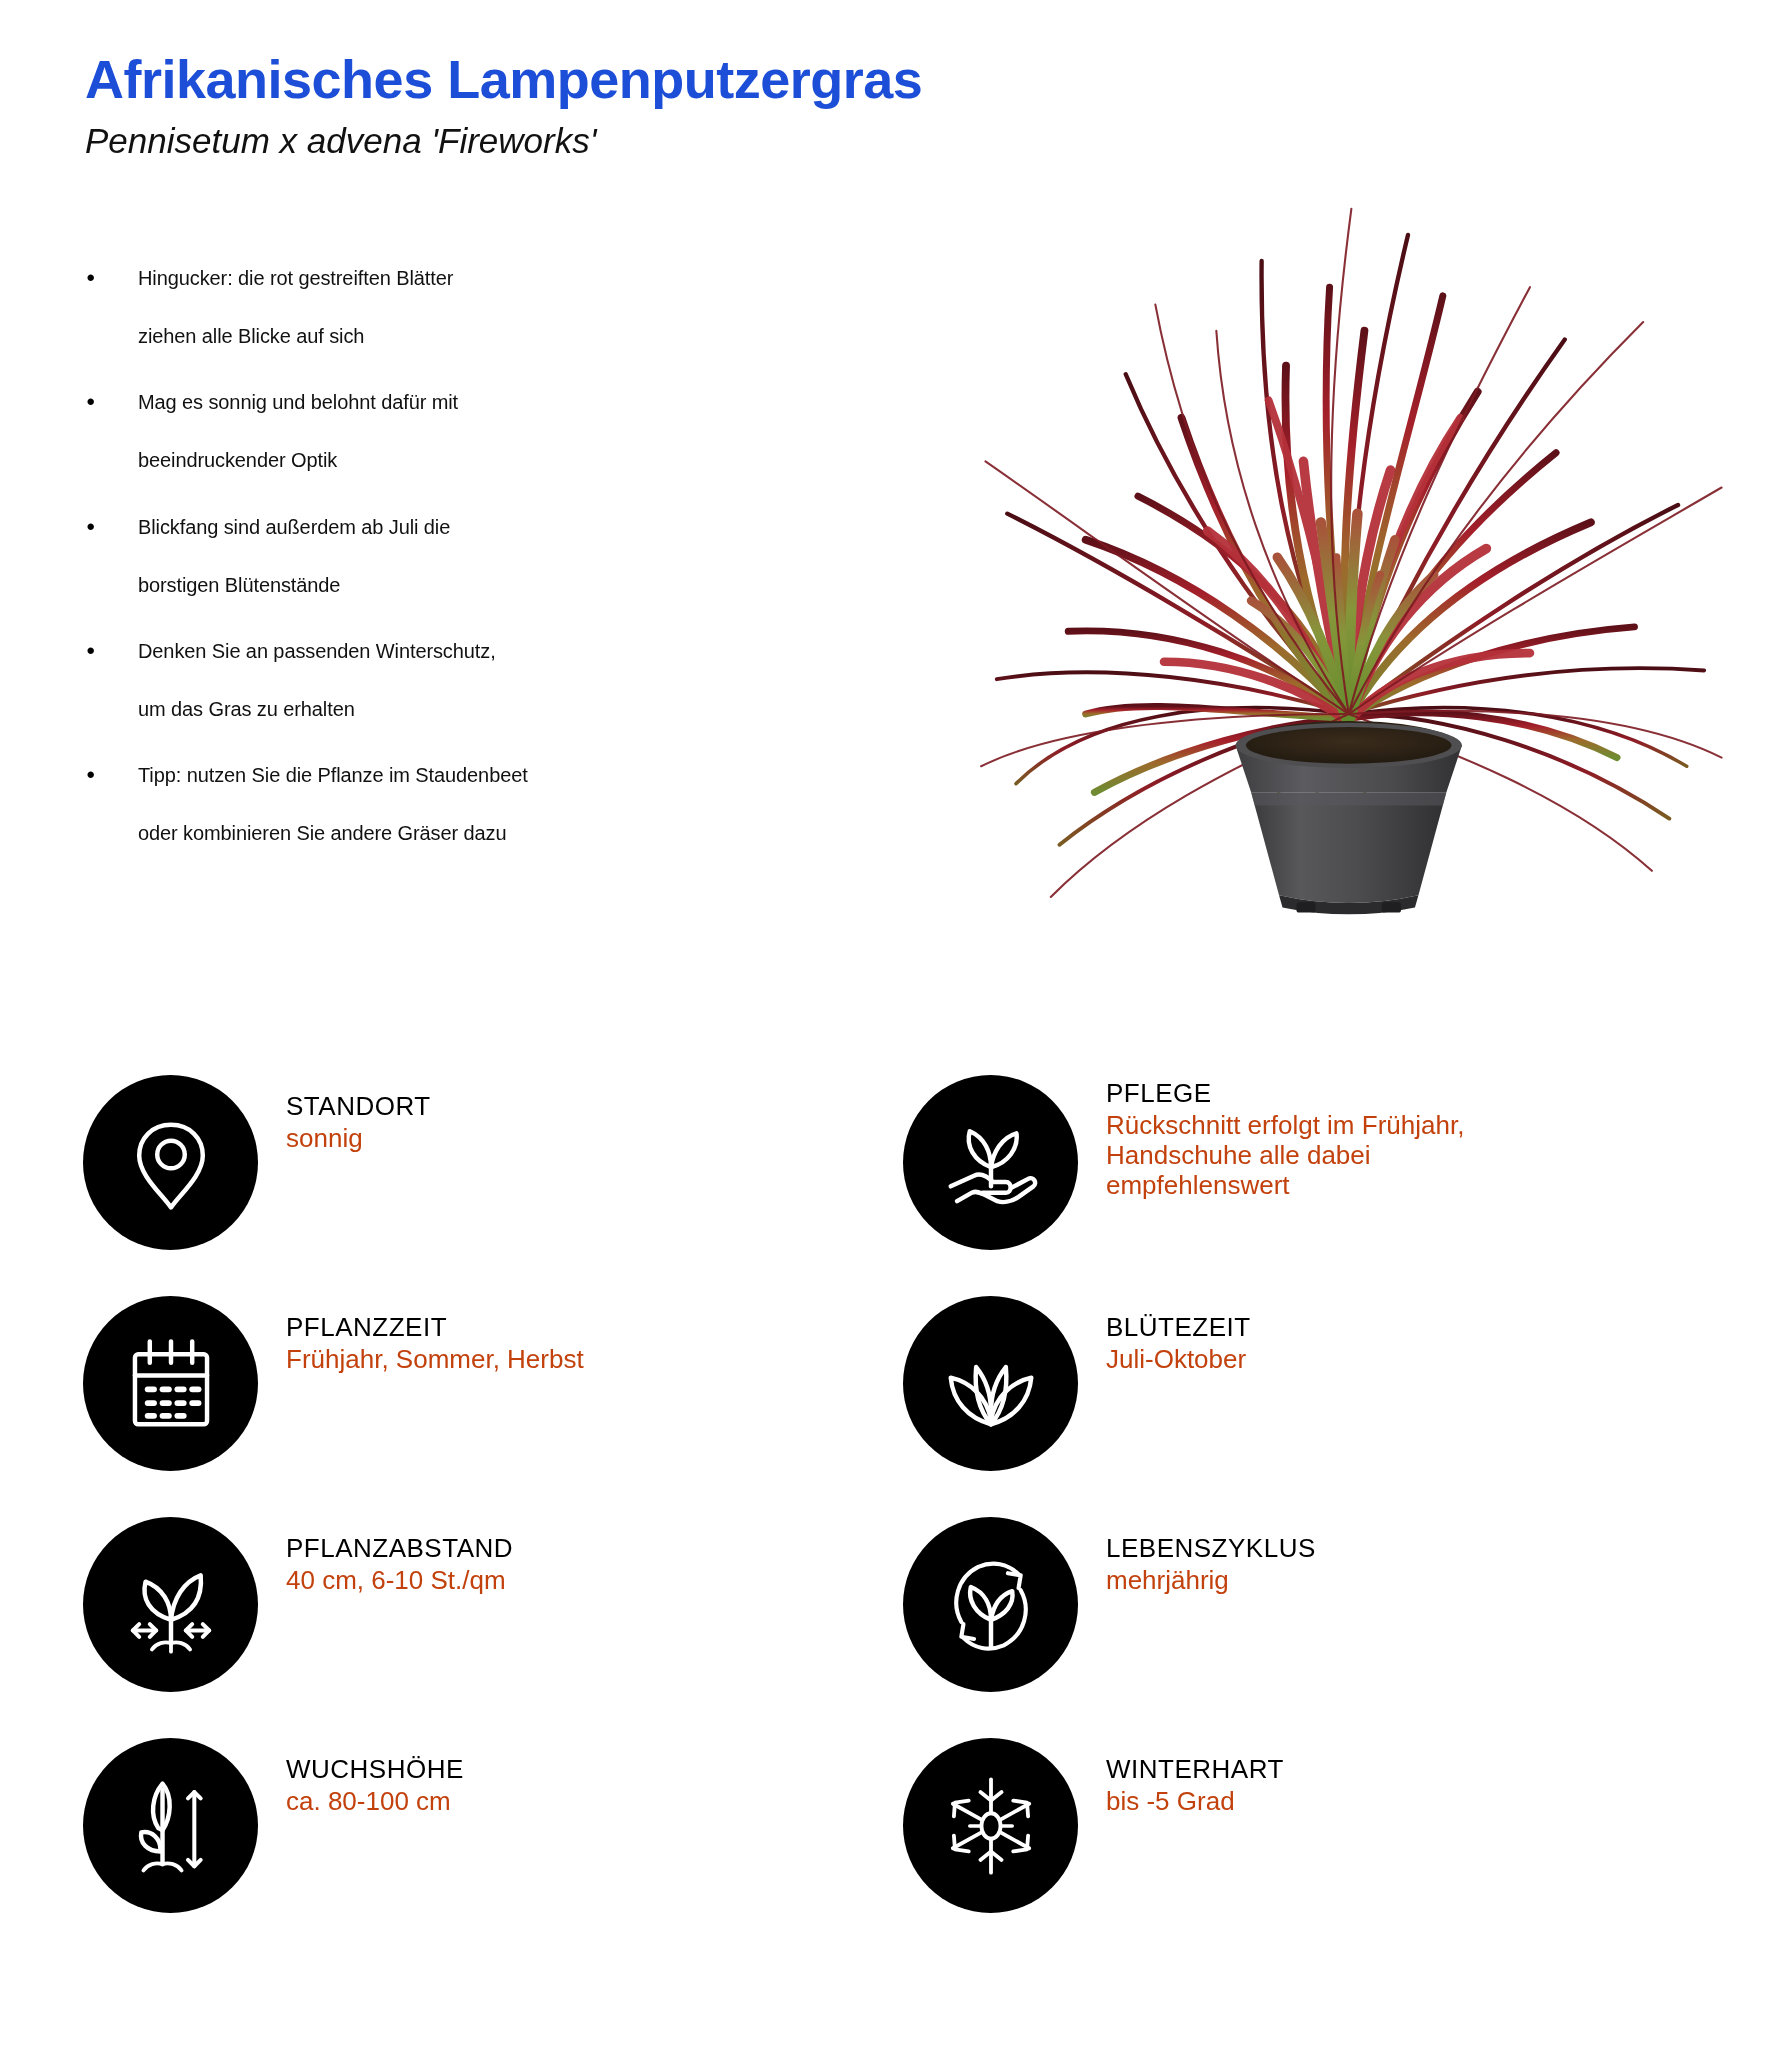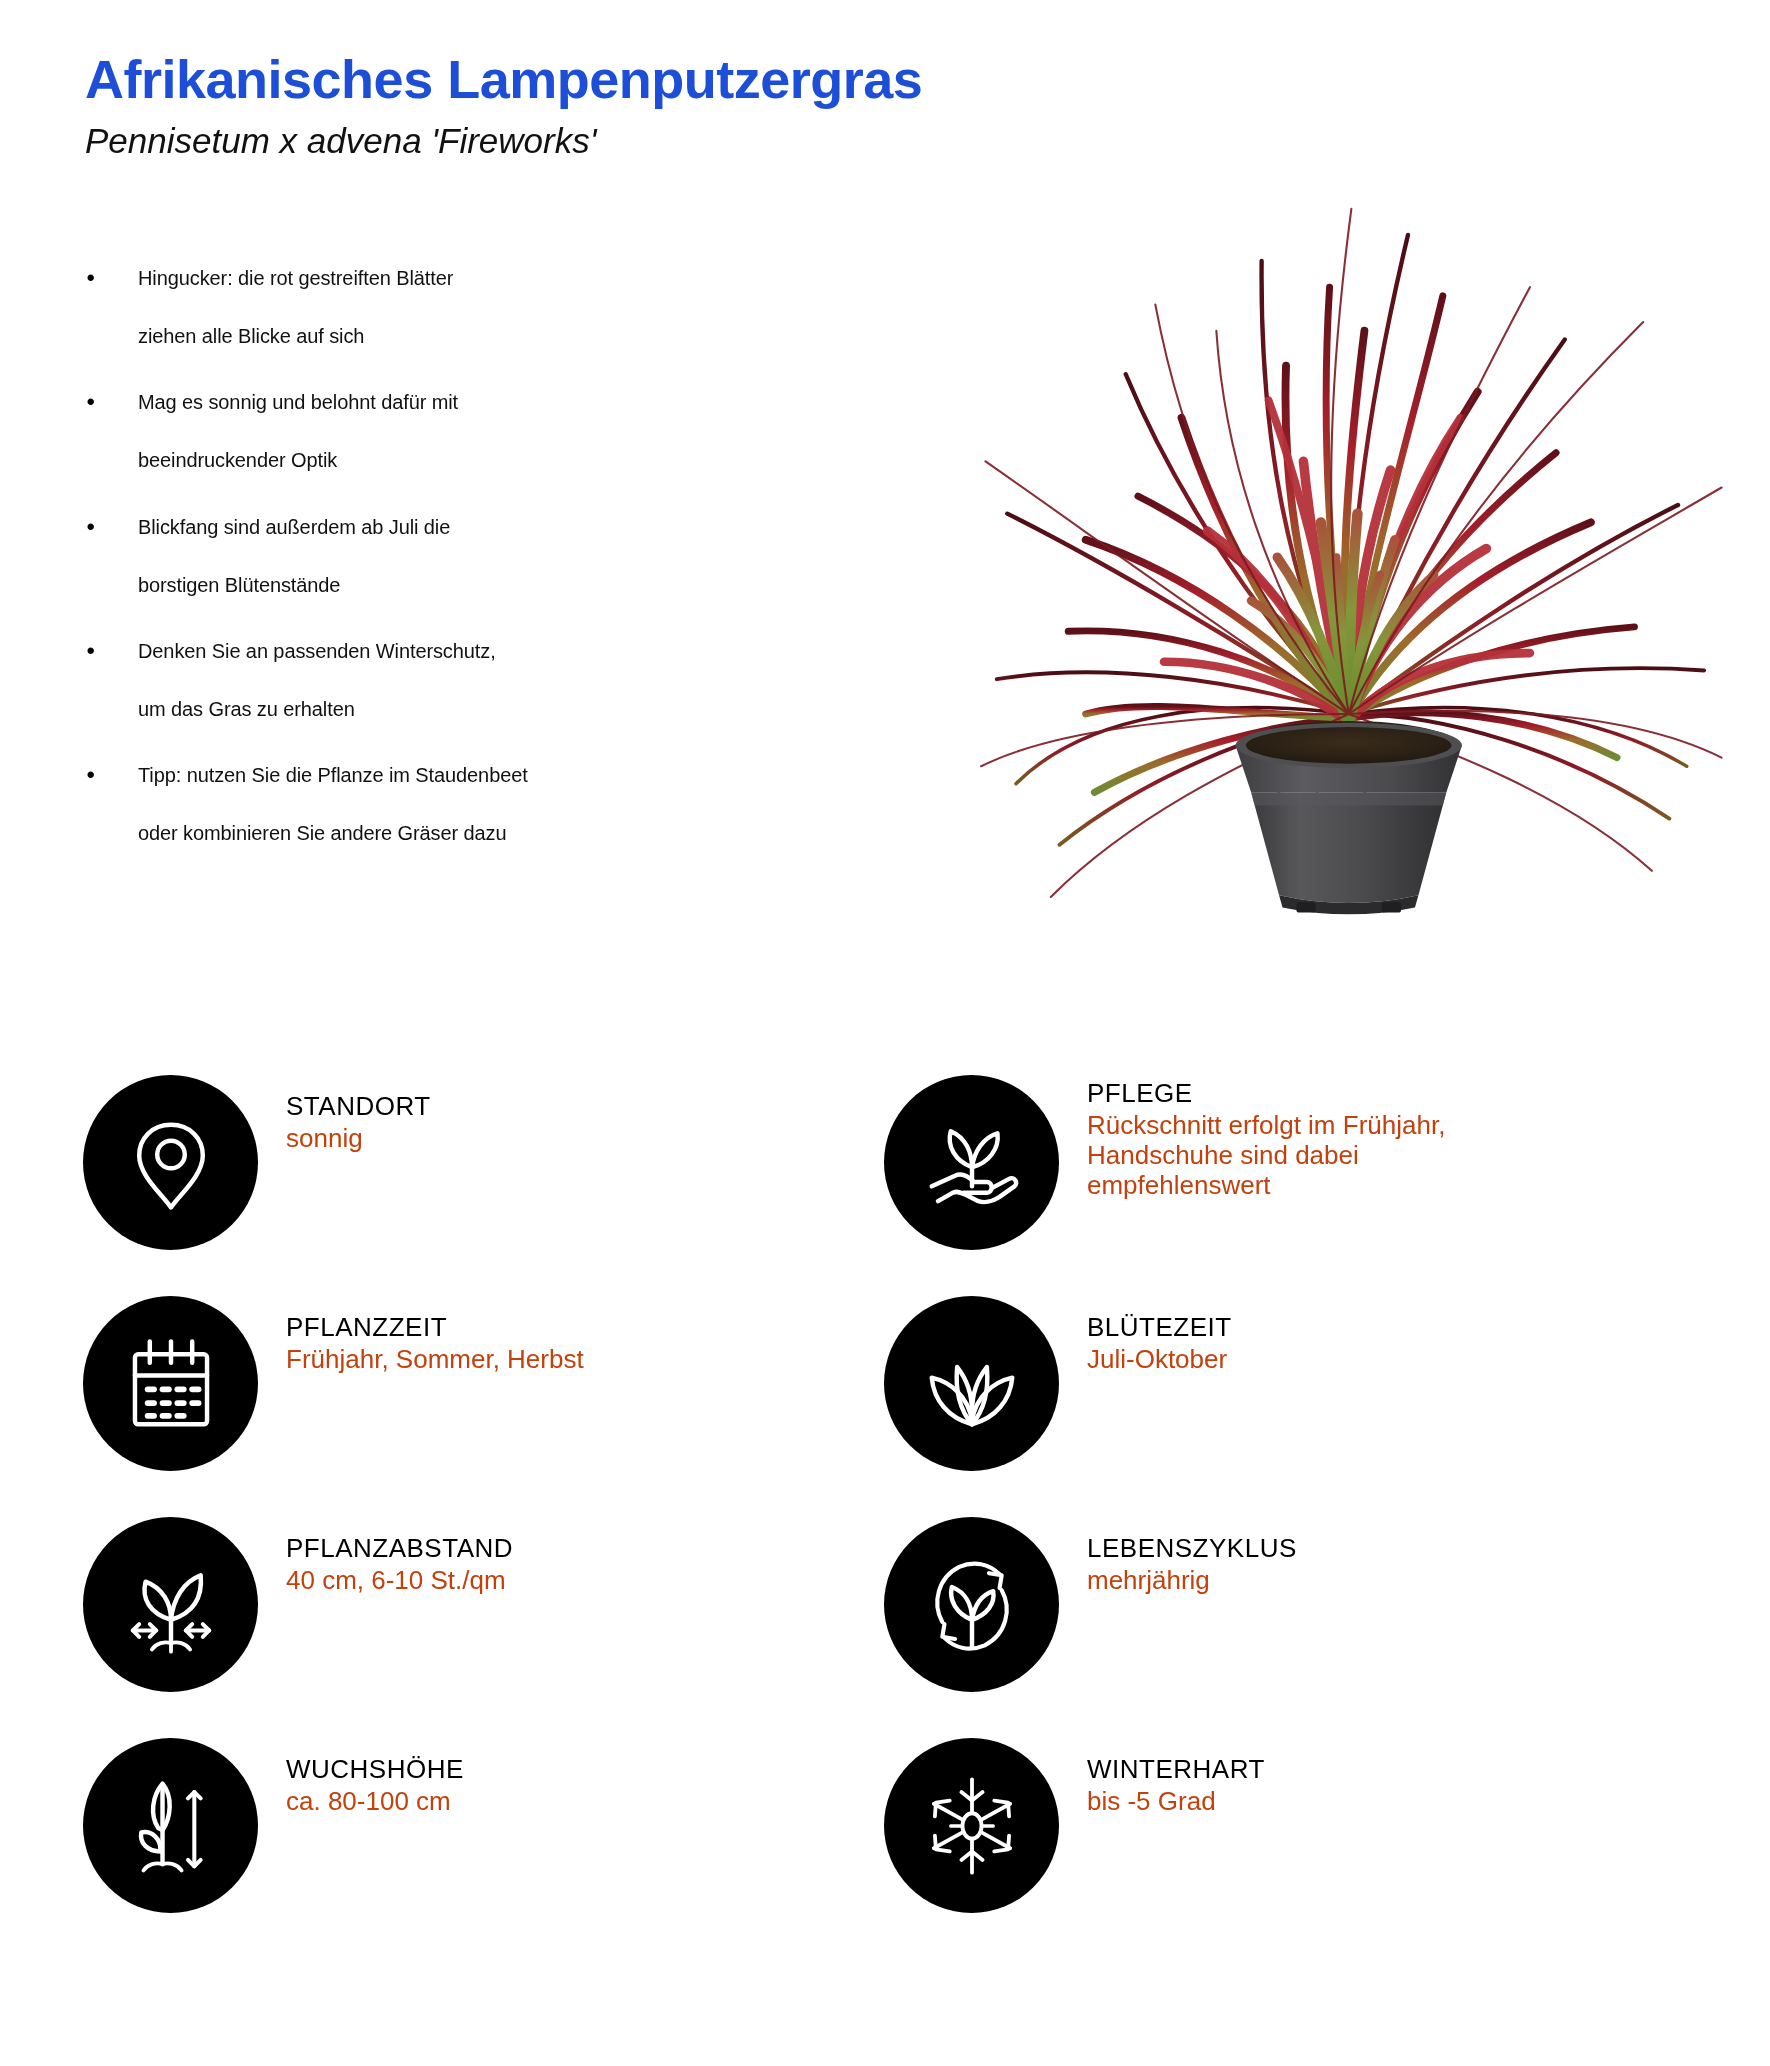--- a/index.html
+++ b/index.html
@@ -66,21 +66,21 @@
   .photo svg{display:block;width:100%;height:100%;}
 
   
   .attrs{
     position:absolute;
     left:0;top:1075px;
     width:1771px;
   }
   .attr-col{position:absolute;}
   .attr-col.left{left:83px;width:784px;}
-  .attr-col.right{left:884px;width:830px;}
+  .attr-col.right{left:903px;width:830px;}
 
   .attr-item{
     display:flex;
     align-items:flex-start;
     margin-bottom:46px;
     height:175px;
   }
   .attr-icon{
     flex:0 0 175px;
     width:175px;height:175px;
@@ -387,21 +387,21 @@
           <path d="M50 54 C 50 40, 44 26, 30 20 C 26 34, 34 48, 50 54 Z"></path>
           <path d="M50 54 C 52 40, 60 26, 74 22 C 76 36, 66 50, 50 54 Z"></path>
           <line x1="50" y1="54" x2="50" y2="72"></line>
           <path d="M12 72 L 34 62 C 40 59, 46 62, 52 68 L 64 68 C 70 68, 70 78, 64 78 L 42 78"></path>
           <path d="M18 86 L 32 78 C 36 76, 40 78, 44 80 L 56 86 C 62 88, 70 86, 76 82 L 90 72 C 94 69, 90 62, 85 65 L 70 73"></path>
         </svg>
       </div>
       <div class="attr-body">
         <div class="attr-label">PFLEGE</div>
         <div class="attr-value">Rückschnitt erfolgt im Frühjahr,
-Handschuhe sind dabei
+Handschuhe alle dabei
 empfehlenswert</div>
       </div>
     </div>
 
     <div class="attr-item">
       <div class="attr-icon">
         <svg viewBox="0 0 100 100" fill="none" stroke="#ffffff" stroke-width="4.2" stroke-linecap="round" stroke-linejoin="round">
           <path d="M50 88 C 38 74, 34 56, 36 34 C 44 44, 50 58, 50 76 Z"></path>
           <path d="M50 88 C 62 74, 66 56, 64 34 C 56 44, 50 58, 50 76 Z"></path>
           <path d="M50 88 C 28 82, 14 66, 12 44 C 30 48, 46 62, 50 84 Z"></path>

